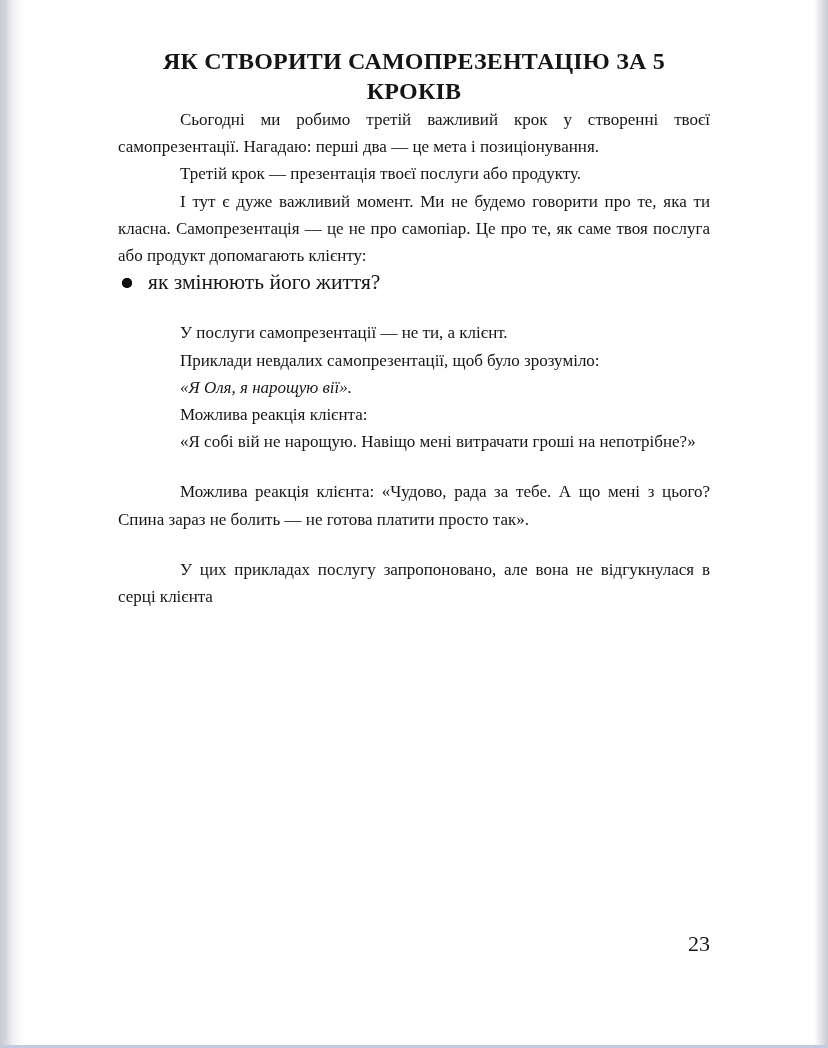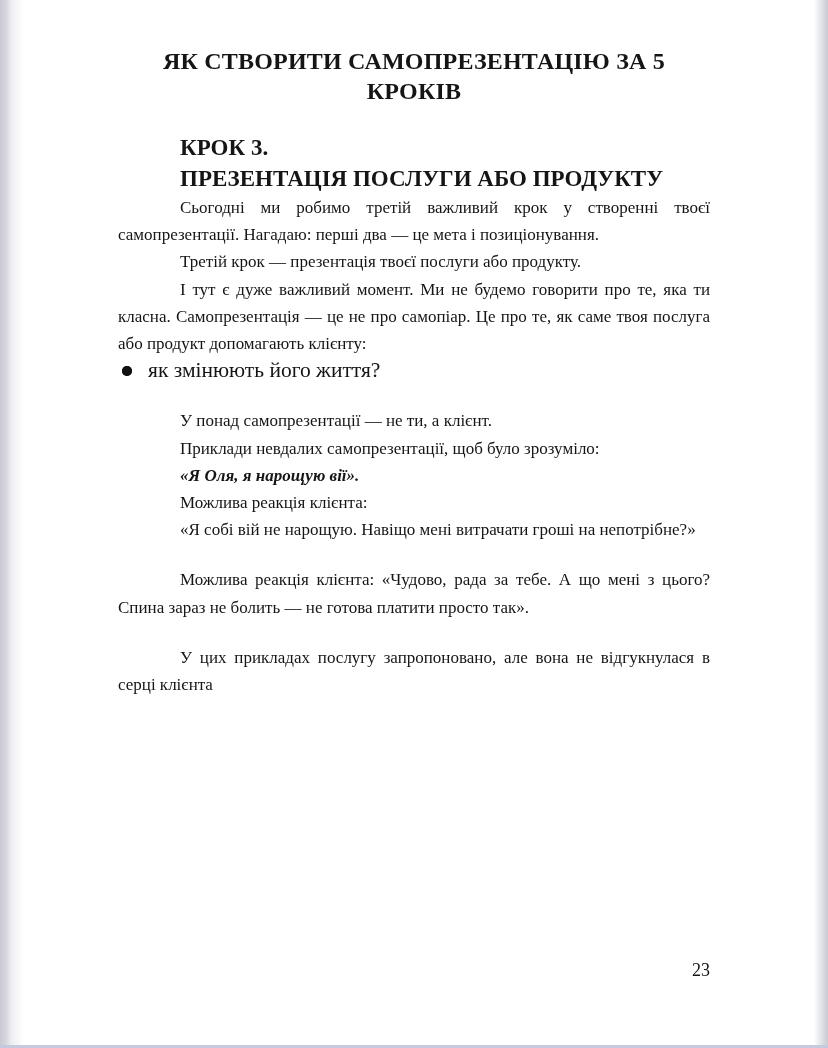--- a/index.html
+++ b/index.html
@@ -57,21 +57,20 @@
   }
   .body-text p {
     margin: 0;
     font-size: 17px;
     line-height: 27.2px;
     text-align: justify;
     text-indent: 62px;
   }
   .body-text p.italic {
     font-style: italic;
-    font-weight: bold;
   }
   ul.bullet-list {
     list-style: none;
     margin: 0;
     padding: 0;
   }
   ul.bullet-list li {
     position: relative;
     font-size: 21.5px;
     line-height: 27.2px;
@@ -84,55 +83,51 @@
     width: 10px;
     height: 10px;
     border-radius: 50%;
     background: #111111;
   }
   .gap {
     height: 23px;
   }
   .page-number {
     position: absolute;
-    top: 957px;
+    top: 930px;
     right: 118px;
-    font-size: 18px;
+    font-size: 22px;
     line-height: 27px;
   }
 </style>
 </head>
 <body>
 
 <div class="edge-left"></div>
 <div class="edge-right"></div>
 <div class="edge-bottom"></div>
 
 <div class="page-content">
 
   <h1 class="doc-title">ЯК СТВОРИТИ САМОПРЕЗЕНТАЦІЮ ЗА 5 КРОКІВ</h1>
 
-  <div class="section-heading">
-    <div>КРОК 3.</div>
-    <div>ПРЕЗЕНТАЦІЯ ПОСЛУГИ АБО ПРОДУКТУ</div>
-  </div>
 
   <div class="body-text">
     <p>Сьогодні ми робимо третій важливий крок у створенні твоєї самопрезентації. Нагадаю: перші два — це мета і позиціонування.</p>
     <p>Третій крок — презентація твоєї послуги або продукту.</p>
     <p>І тут є дуже важливий момент. Ми не будемо говорити про те, яка ти класна. Самопрезентація — це не про самопіар. Це про те, як саме твоя послуга або продукт допомагають клієнту:</p>
 
     <ul class="bullet-list">
       <li><span class="dot"></span></li>
       <li><span class="dot"></span><span>як змінюють його життя?</span></li>
     </ul>
 
     <div class="gap"></div>
 
-    <p>У понад самопрезентації — не ти, а клієнт.</p>
+    <p>У послуги самопрезентації — не ти, а клієнт.</p>
     <p>Приклади невдалих самопрезентації, щоб було зрозуміло:</p>
     <p class="italic">«Я Оля, я нарощую вії».</p>
     <p>Можлива реакція клієнта:</p>
     <p>«Я собі вій не нарощую. Навіщо мені витрачати гроші на непотрібне?»</p>
 
     <div class="gap"></div>
 
     <p>Можлива реакція клієнта: «Чудово, рада за тебе. А що мені з цього? Спина зараз не болить — не готова платити просто так».</p>
 
     <div class="gap"></div>

